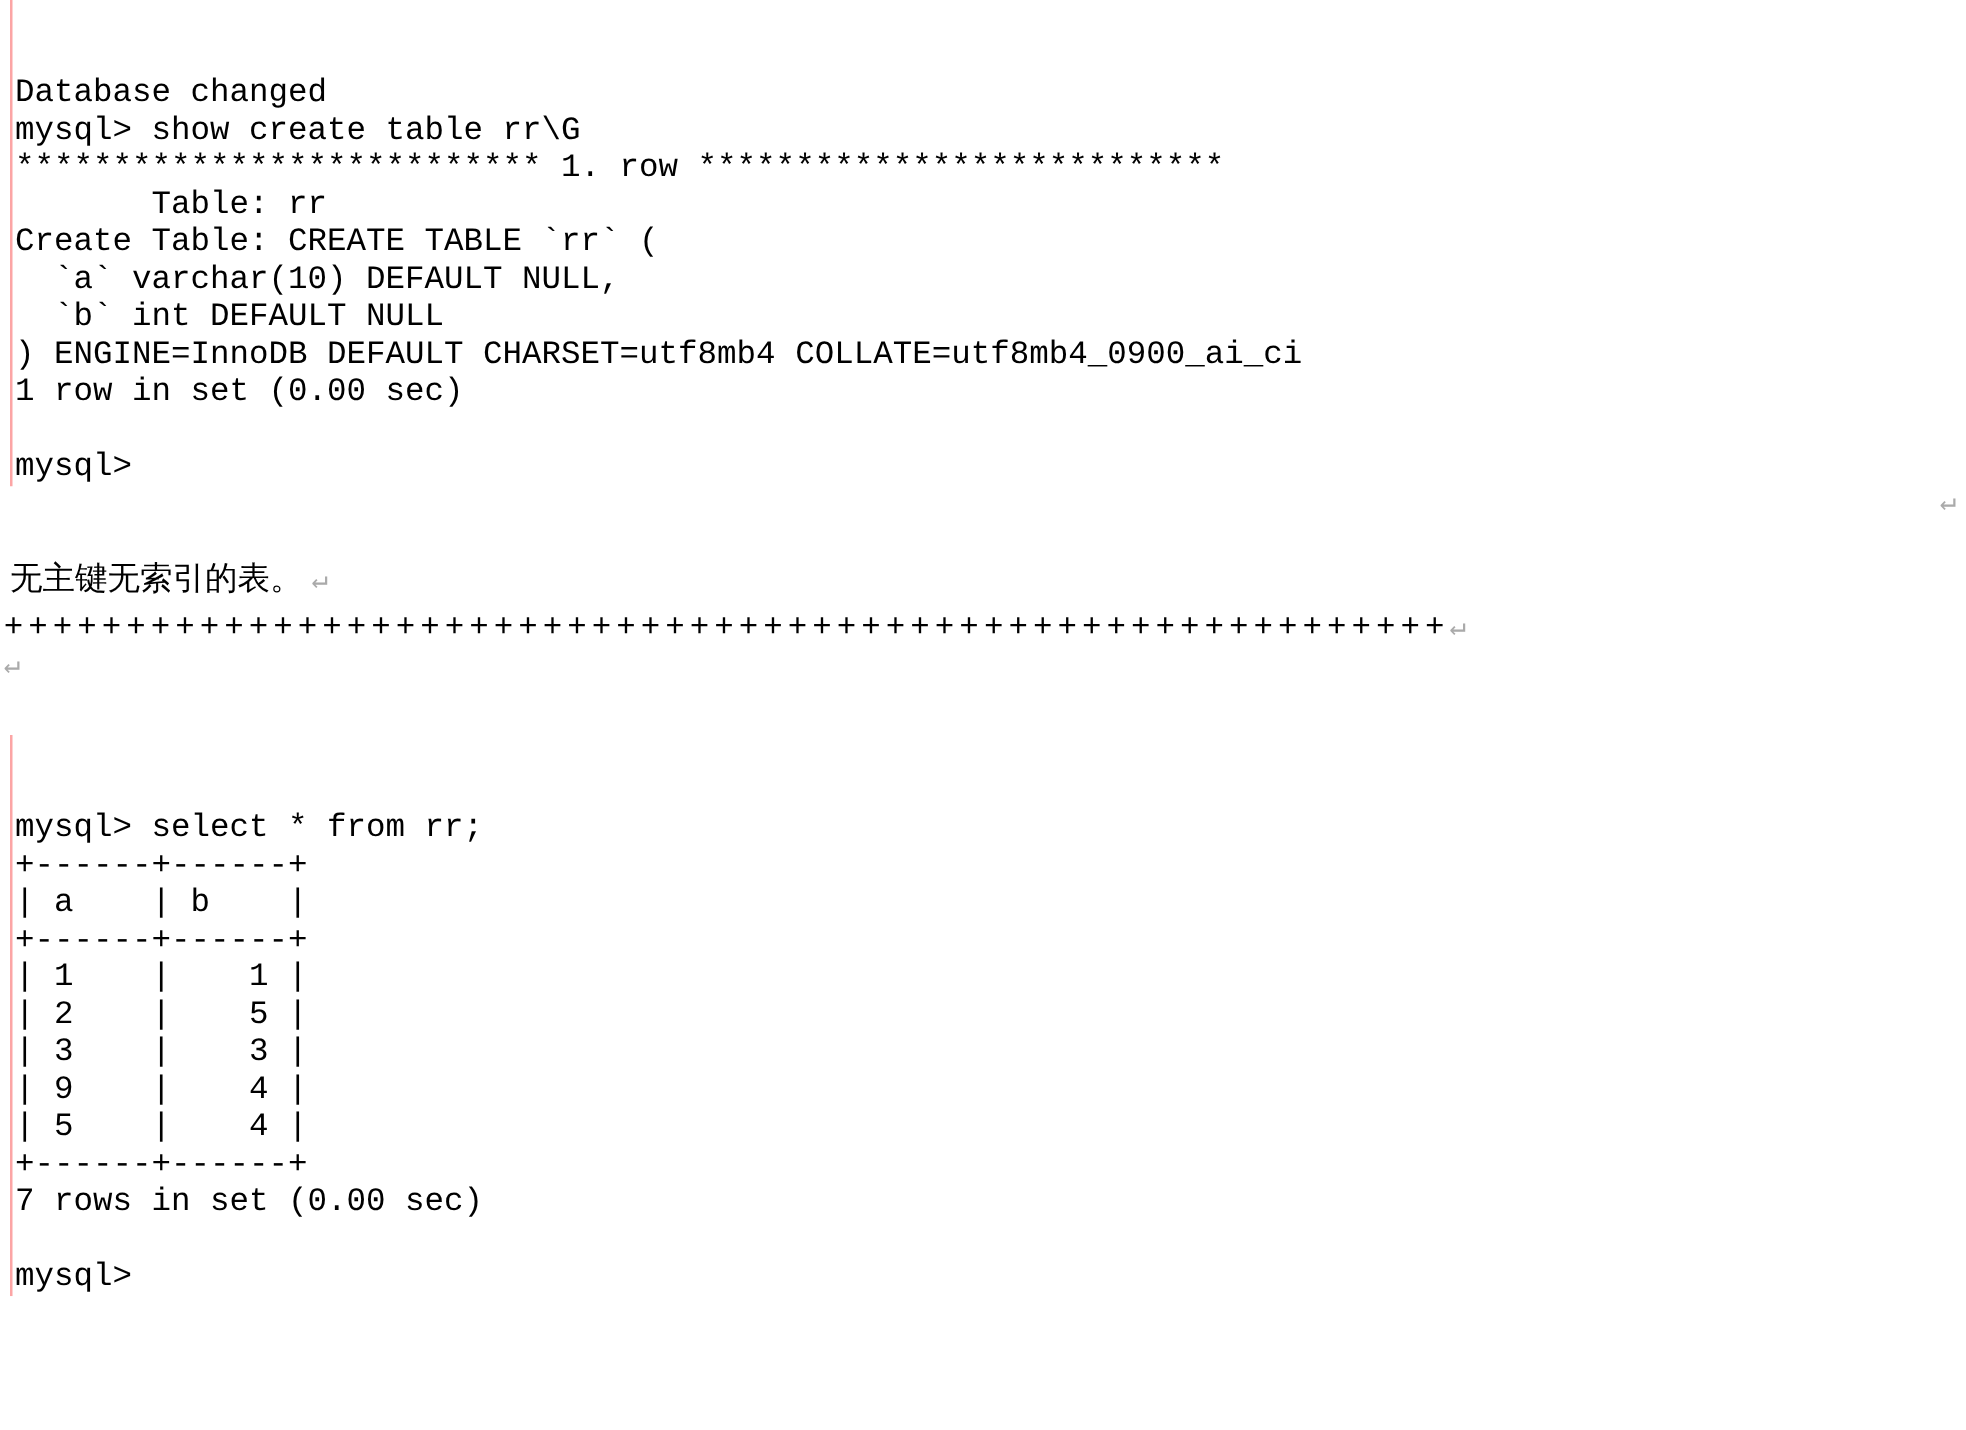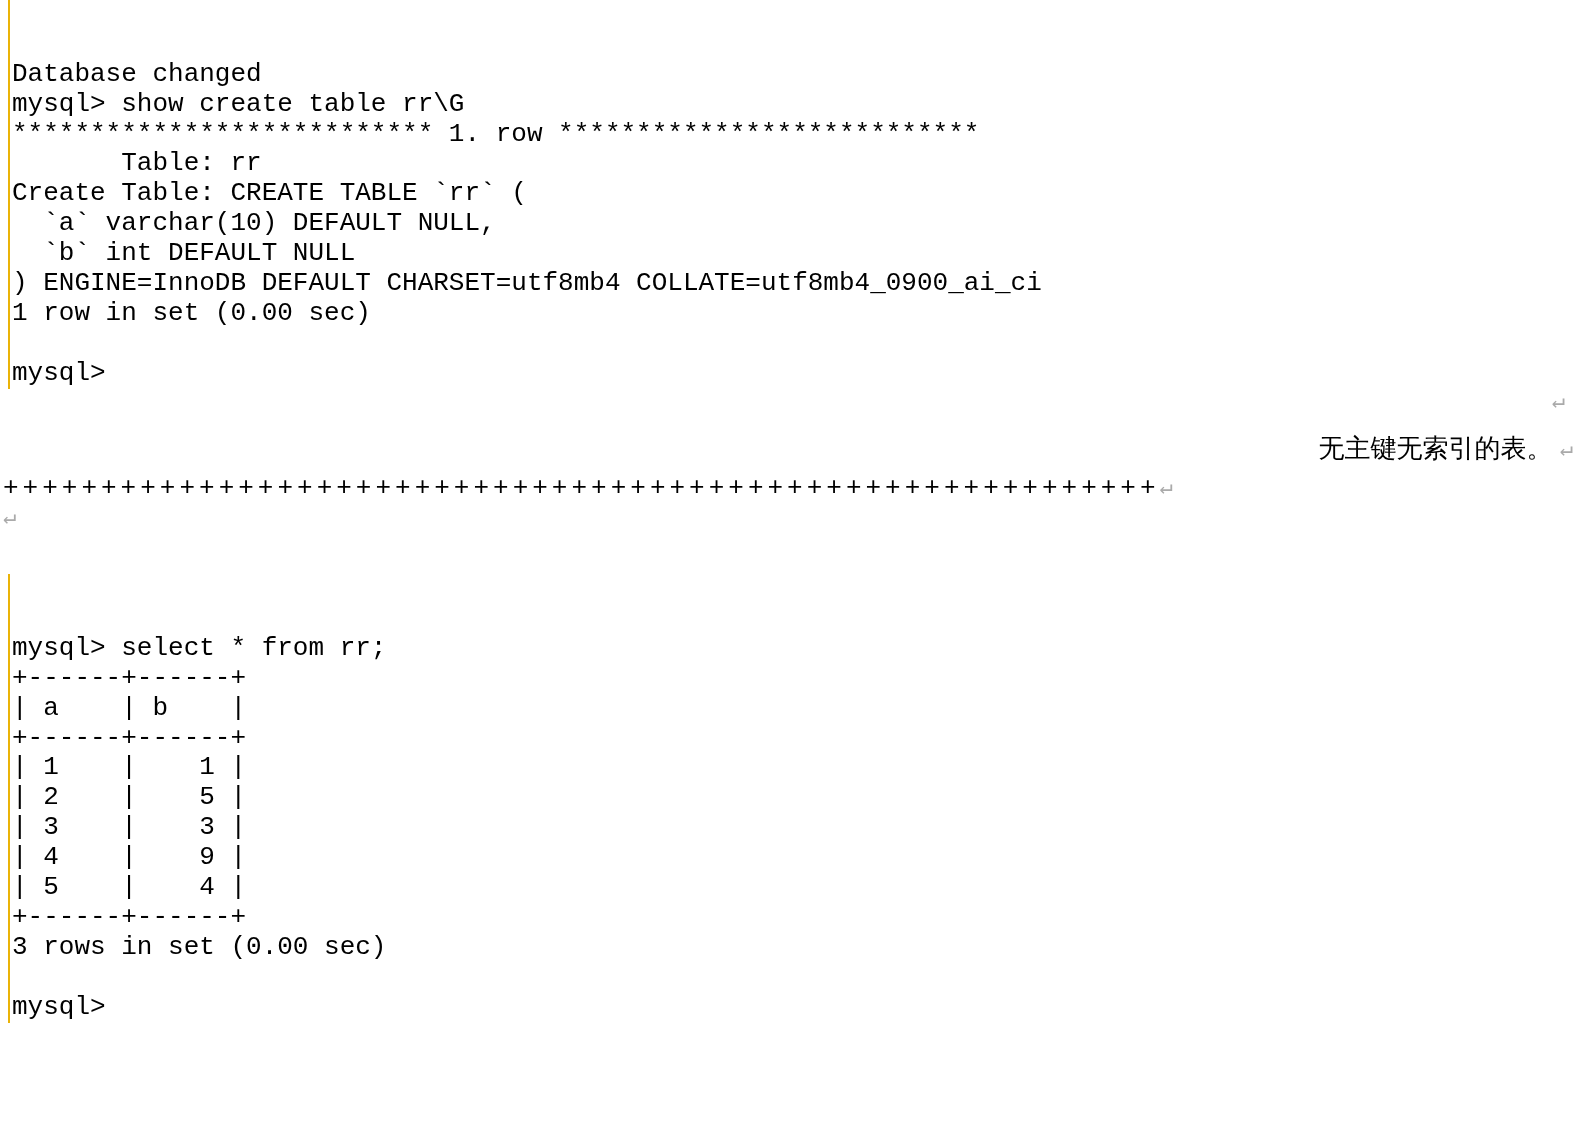--- a/index.html
+++ b/index.html
@@ -6,42 +6,41 @@
       margin: 0;
       padding: 0;
       font-family: "Courier New", Courier, monospace;
       font-size: 26px;
       line-height: 1.15;
       color: #000;
       background: #fff;
       width: 1573px;
     }
     .terminal-block {
-      border-left: 2px solid #eab308;
+      border-left: 2px solid #fca5a5;
       padding-left: 2px;
       margin-left: 8px;
       white-space: pre;
       letter-spacing: 0;
     }
     .paragraph-marker {
       color: #aaa;
       font-size: 22px;
       display: inline-block;
       vertical-align: middle;
     }
     .right-marker-line {
       text-align: right;
       padding-right: 8px;
     }
     .narrative {
       font-family: Arial, "Microsoft YaHei", sans-serif;
       font-size: 26px;
-      margin: 16px 0 10px 8px;
+      margin: 30px 0 10px 8px;
       color: #000;
-      text-align: right;
     }
     .narrative .paragraph-marker {
       font-family: "Courier New", monospace;
     }
     .plus-line {
       font-family: "Courier New", monospace;
       font-size: 26px;
       margin-left: 3px;
       letter-spacing: 4px;
       white-space: nowrap;
@@ -92,18 +91,18 @@
 
 <div class="terminal-block">
 <span></span>
 <span>mysql&gt; select * from rr;</span>
 <span>+------+------+</span>
 <span>| a    | b    |</span>
 <span>+------+------+</span>
 <span>| 1    |    1 |</span>
 <span>| 2    |    5 |</span>
 <span>| 3    |    3 |</span>
-<span>| 4    |    9 |</span>
+<span>| 9    |    4 |</span>
 <span>| 5    |    4 |</span>
 <span>+------+------+</span>
-<span>3 rows in set (0.00 sec)</span>
+<span>7 rows in set (0.00 sec)</span>
 <span></span>
 <span>mysql&gt;</span></div>
 
 </body></html>

